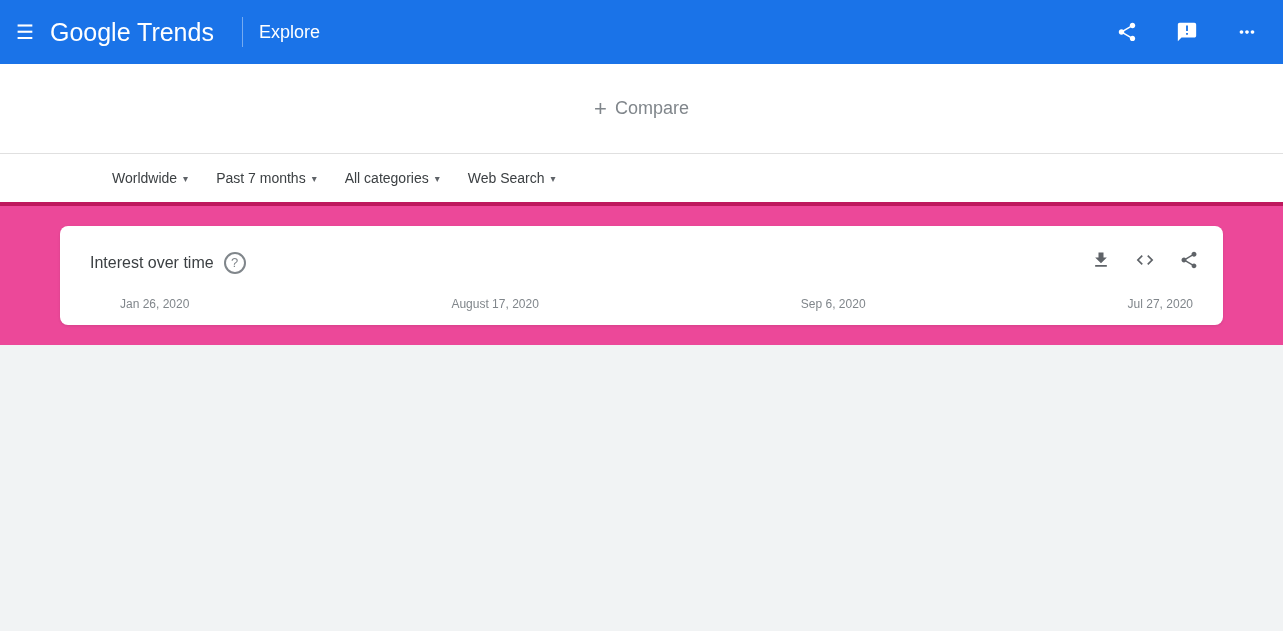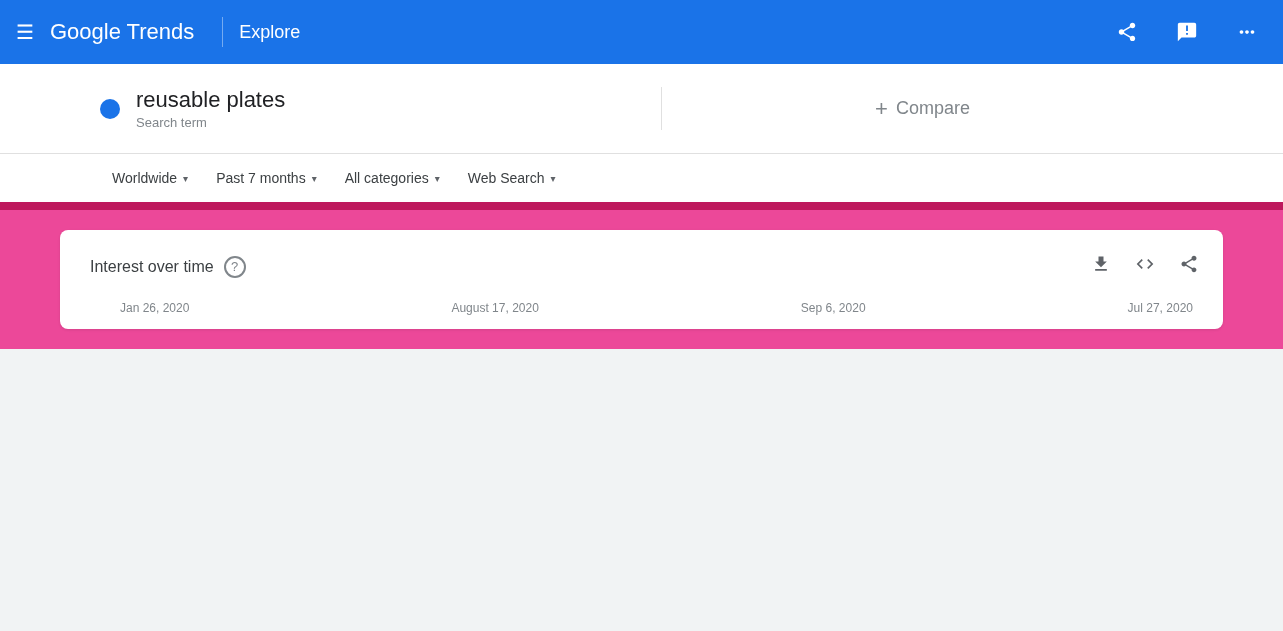--- a/index.html
+++ b/index.html
@@ -16,21 +16,21 @@
     }
     .header-menu-icon {
       font-size: 20px;
       cursor: pointer;
       margin-right: 16px;
       color: white;
     }
     .header-logo {
       display: flex;
       align-items: flex-start;
-      font-size: 22px;
+      font-size: 25px;
       font-weight: 400;
       color: white;
       margin-right: 12px;
     }
     .header-divider {
       width: 1px;
       height: 30px;
       background: rgba(255,255,255,0.4);
       margin: 0 16px;
     }
@@ -95,21 +95,21 @@
     }
     .compare-plus { font-size: 22px; }
 
     
     .filters-section {
       background: white;
       padding: 8px 100px;
       display: flex;
       align-items: center;
       gap: 4px;
-      border-bottom: 8px solid #be185d;
+      border-bottom: 4px solid #be185d;
     }
     .filter-btn {
       display: flex;
       align-items: center;
       gap: 6px;
       padding: 8px 12px;
       border-radius: 4px;
       cursor: pointer;
       font-size: 14px;
       color: #3c4043;
@@ -221,27 +221,20 @@
 
     <div class="header-icon-btn">
       <svg width="22" height="22" viewBox="0 0 24 24" fill="white">
         <path d="M6 10c-1.1 0-2 .9-2 2s.9 2 2 2 2-.9 2-2-.9-2-2-2zm12 0c-1.1 0-2 .9-2 2s.9 2 2 2 2-.9 2-2-.9-2-2-2zm-6 0c-1.1 0-2 .9-2 2s.9 2 2 2 2-.9 2-2-.9-2-2-2z"></path>
       </svg>
     </div>
   </div>
 </header>
 
 <div class="search-section">
-  <div class="search-term-container">
-    <div class="search-dot"></div>
-    <div>
-      <div class="search-term-text">reusable plates</div>
-      <div class="search-term-label">Search term</div>
-    </div>
-  </div>
   <div class="compare-container">
     <span class="compare-plus">+</span>
     <span>Compare</span>
   </div>
 </div>
 
 <div class="filters-section">
   <button class="filter-btn">
     <span>Worldwide</span>
     <span class="filter-chevron">▾</span>

